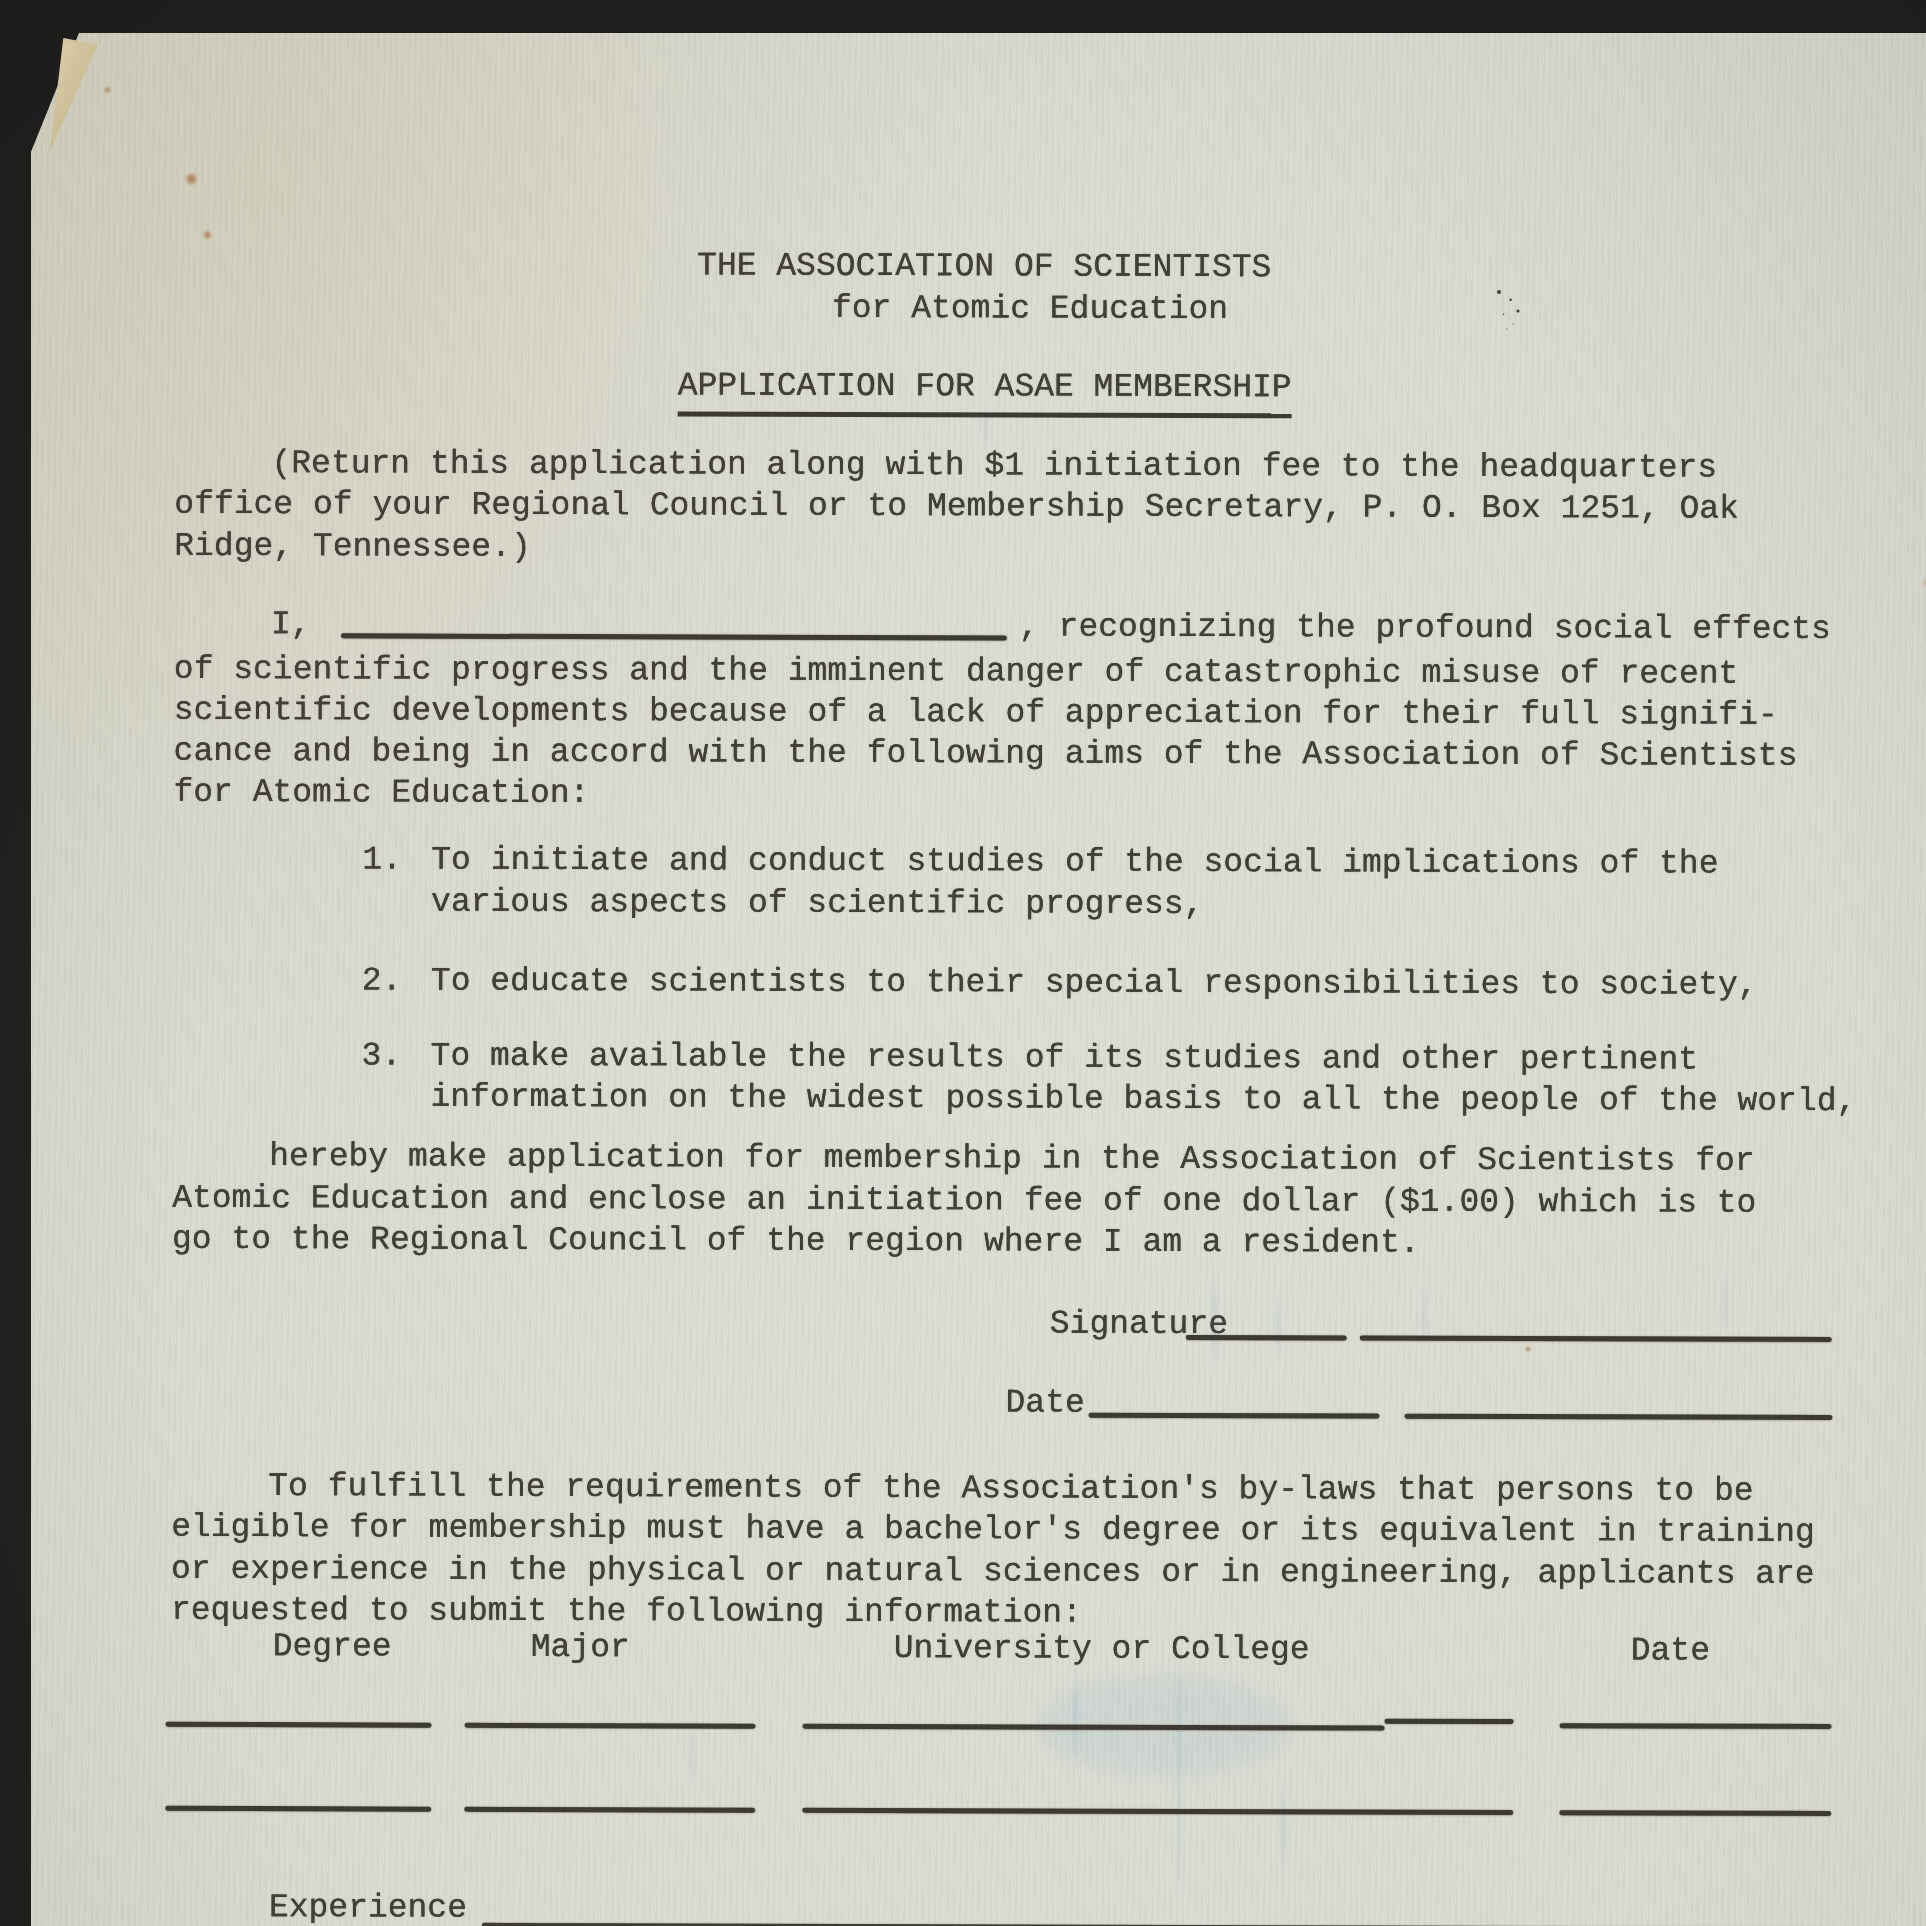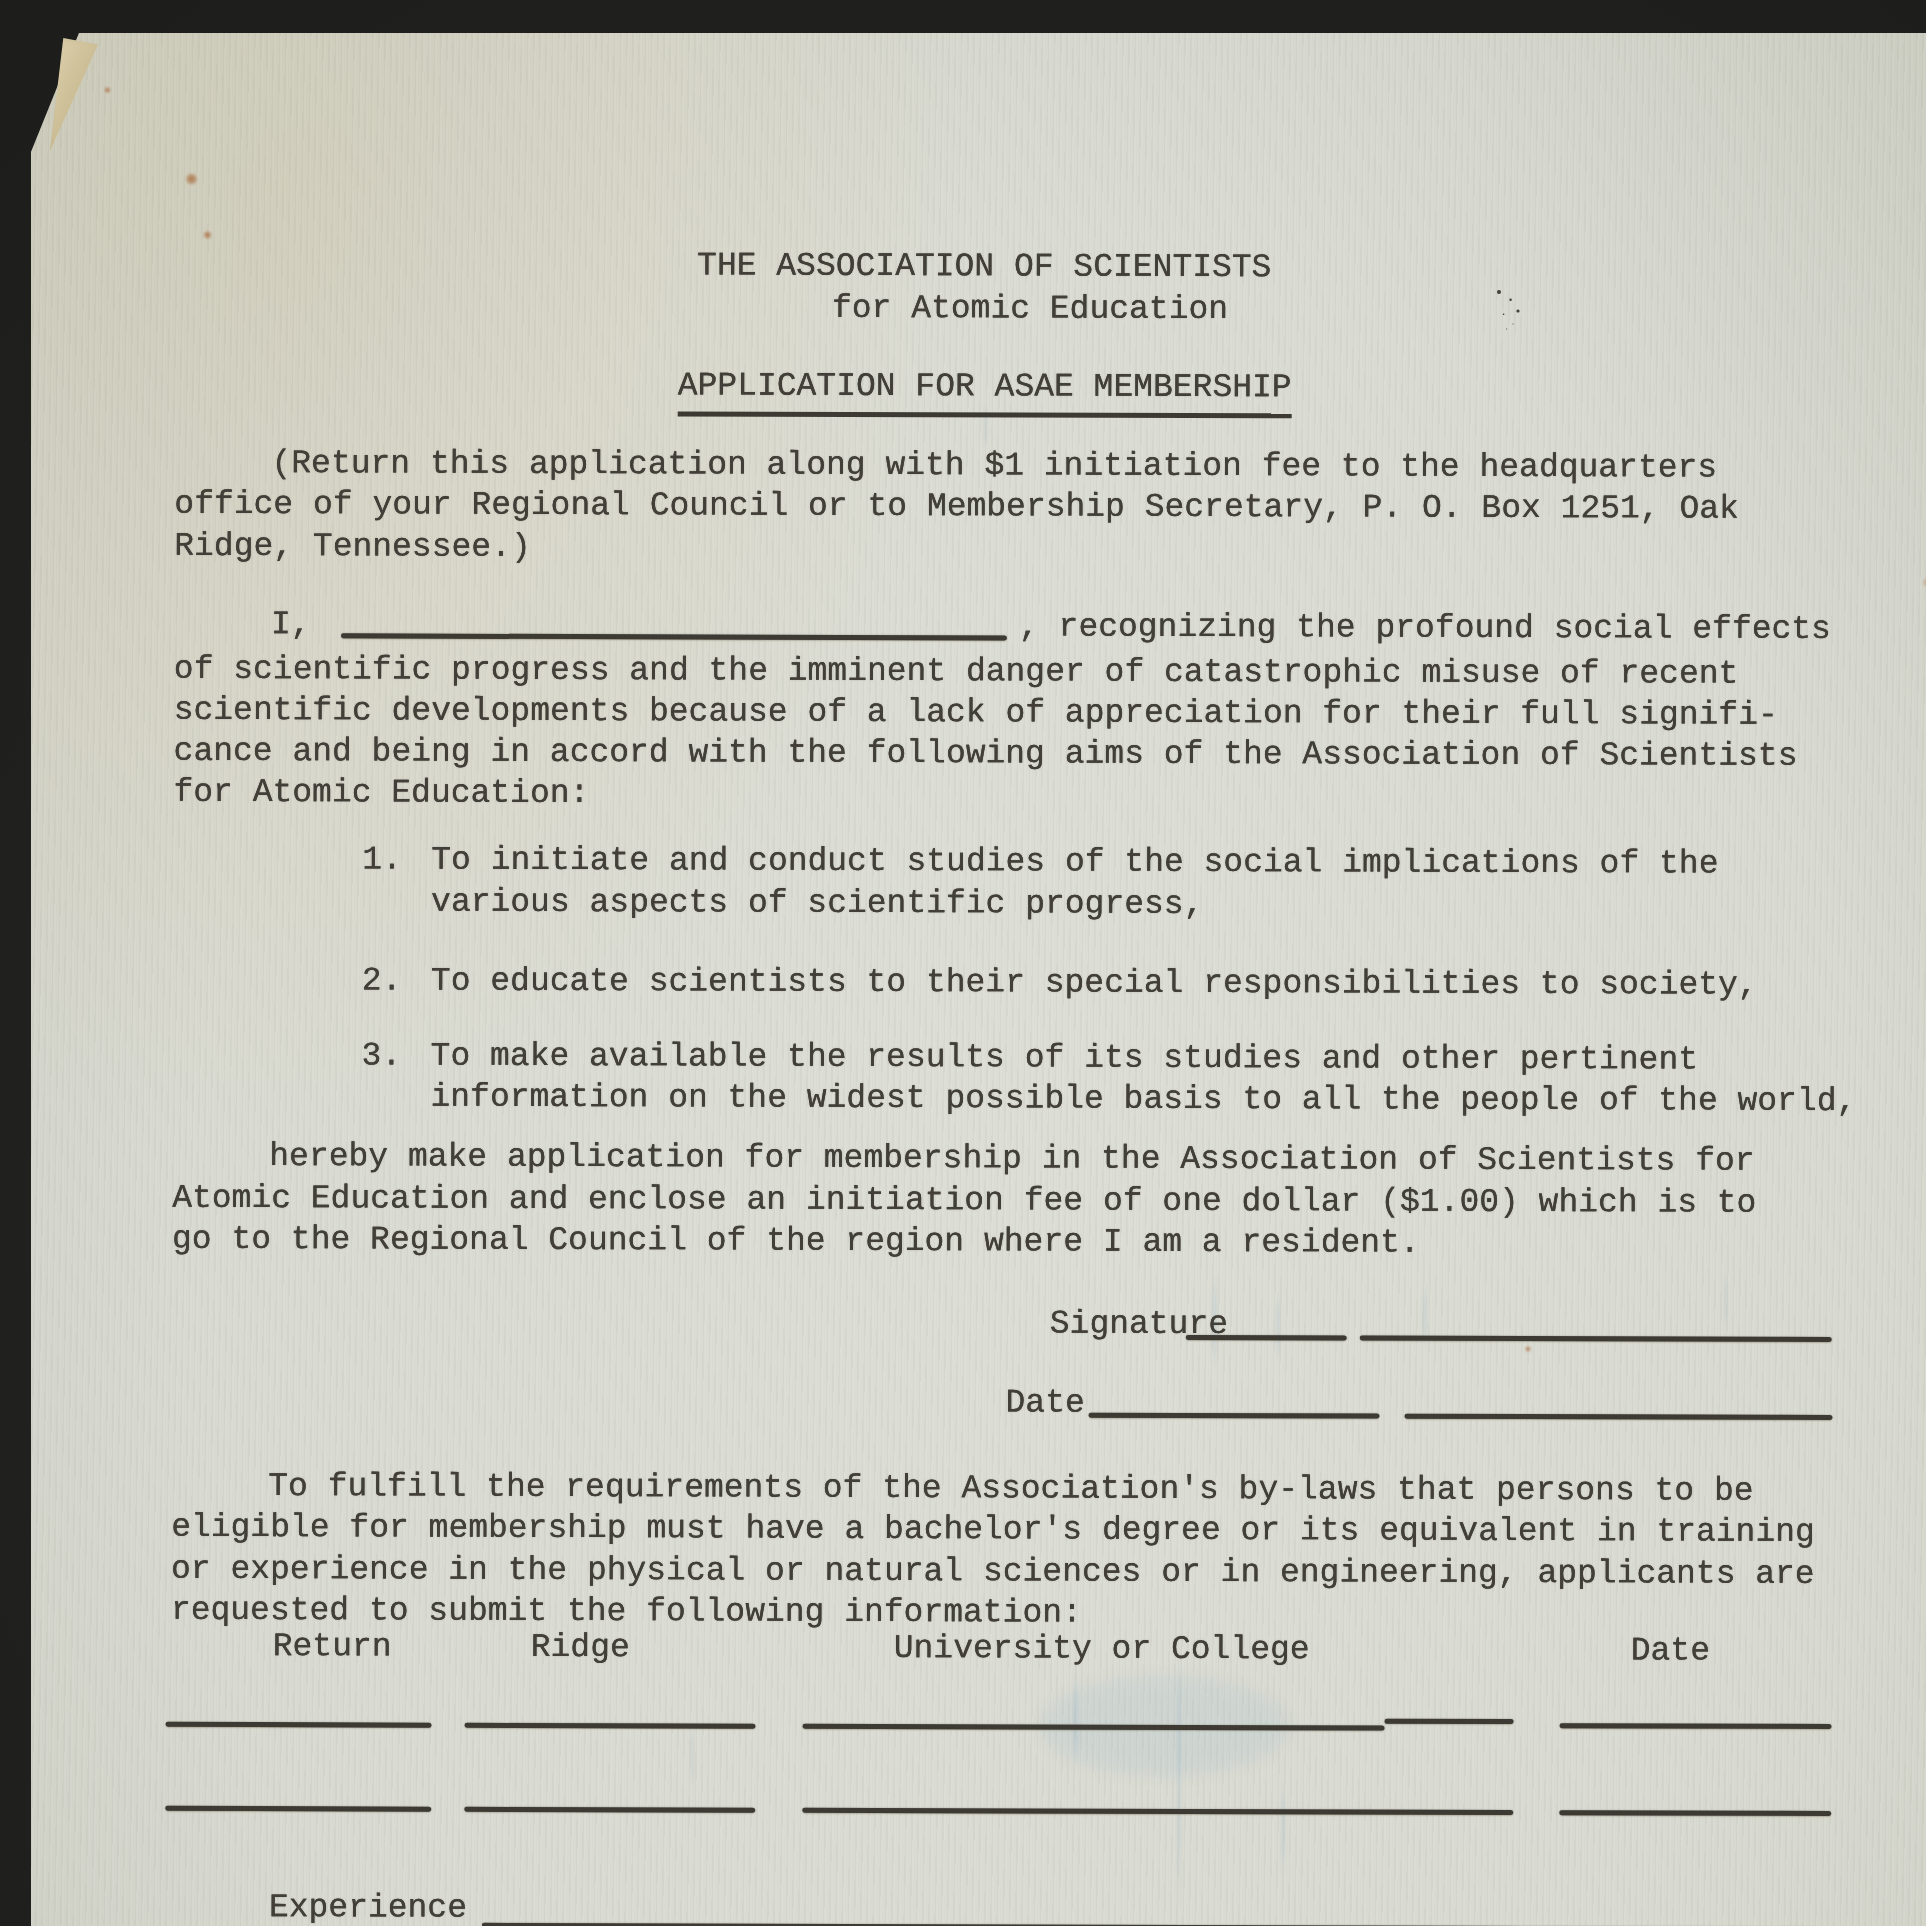--- a/index.html
+++ b/index.html
@@ -102,22 +102,22 @@
     <div class="fill" style="left:1363px;top:1332px;width:472px"></div>
     <div class="tl" style="left:1009px;top:1383px">Date</div>
     <div class="fill" style="left:1092px;top:1410px;width:291px"></div>
     <div class="fill" style="left:1408px;top:1410px;width:428px"></div>
 
     <div class="tl" style="left:272px;top:1469px">To fulfill the requirements of the Association's by-laws that persons to be</div>
     <div class="tl" style="left:175px;top:1510px">eligible for membership must have a bachelor's degree or its equivalent in training</div>
     <div class="tl" style="left:175px;top:1552px">or experience in the physical or natural sciences or in engineering, applicants are</div>
     <div class="tl" style="left:175px;top:1593px">requested to submit the following information:</div>
 
-    <div class="tl" style="left:277px;top:1629px">Return</div>
-    <div class="tl" style="left:535px;top:1629px">Ridge</div>
+    <div class="tl" style="left:277px;top:1629px">Degree</div>
+    <div class="tl" style="left:535px;top:1629px">Major</div>
     <div class="tl" style="left:898px;top:1629px">University or College</div>
     <div class="tl" style="left:1635px;top:1629px">Date</div>
 
     <div class="fill" style="left:170px;top:1722px;width:266px"></div>
     <div class="fill" style="left:469px;top:1722px;width:291px"></div>
     <div class="fill" style="left:807px;top:1722px;width:582px"></div>
     <div class="fill" style="left:1389px;top:1715px;width:129px"></div>
     <div class="fill" style="left:1564px;top:1719px;width:272px"></div>
 
     <div class="fill" style="left:170px;top:1806px;width:266px"></div>

